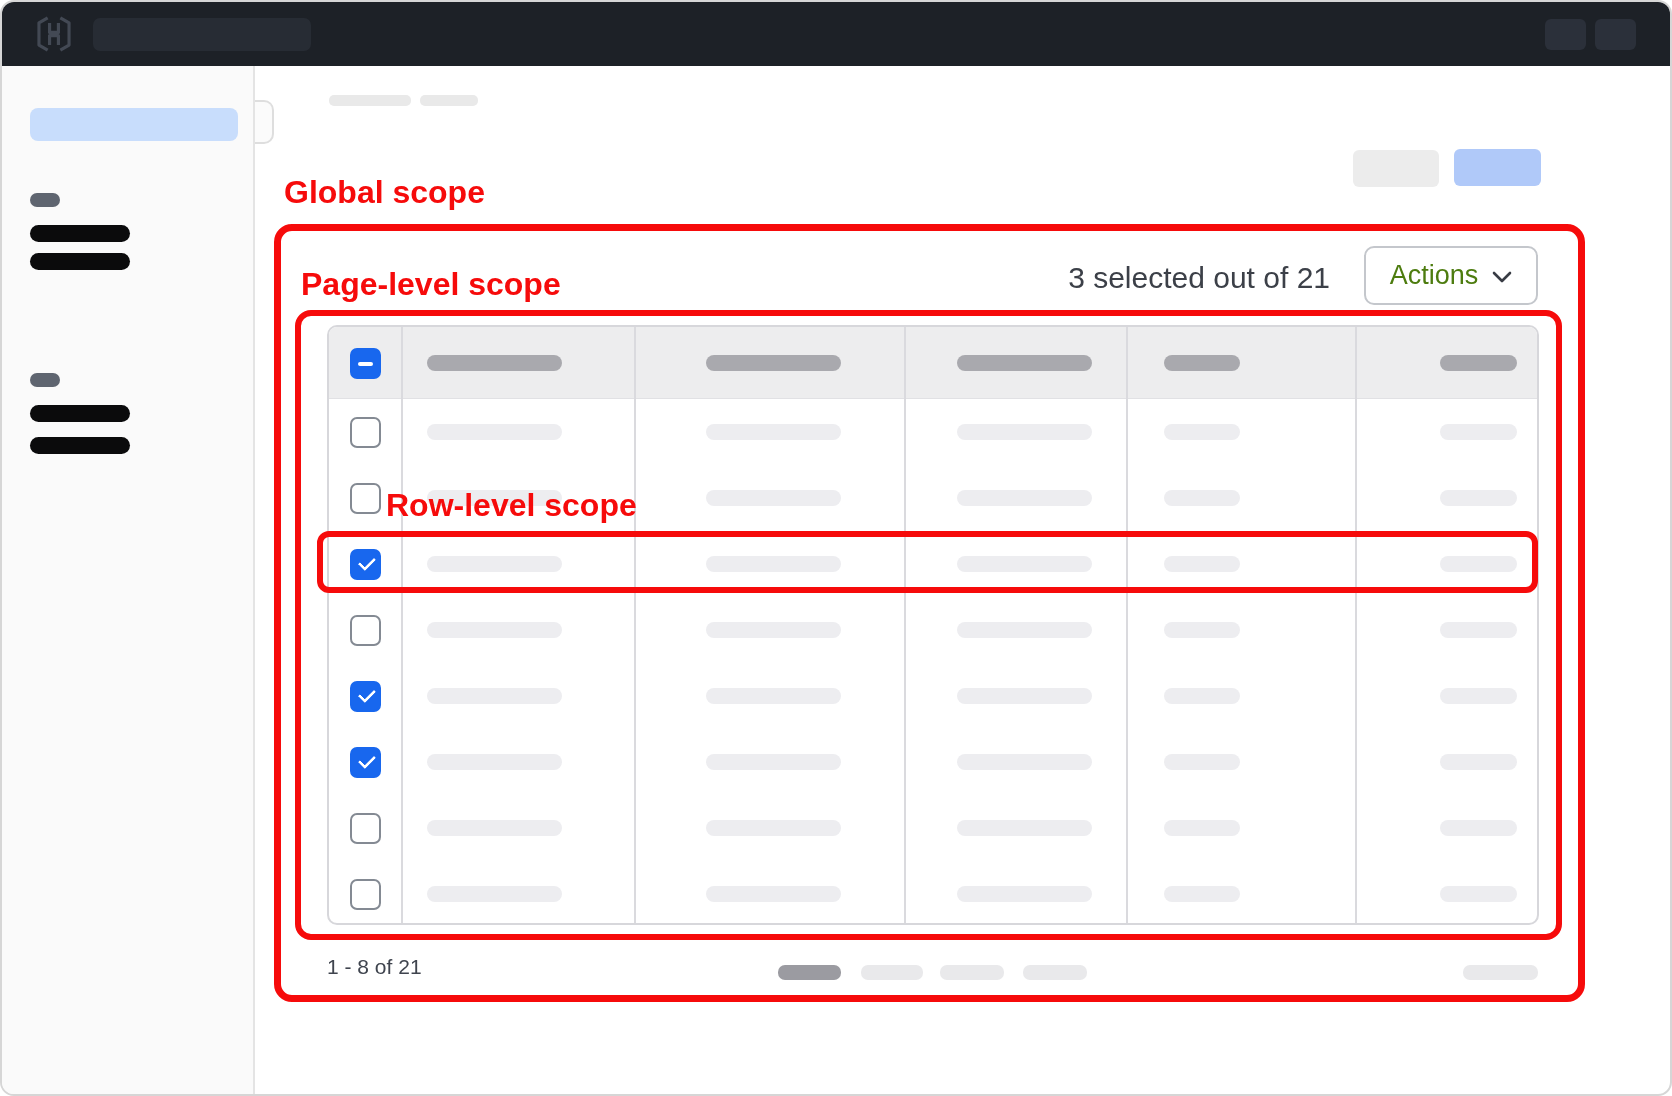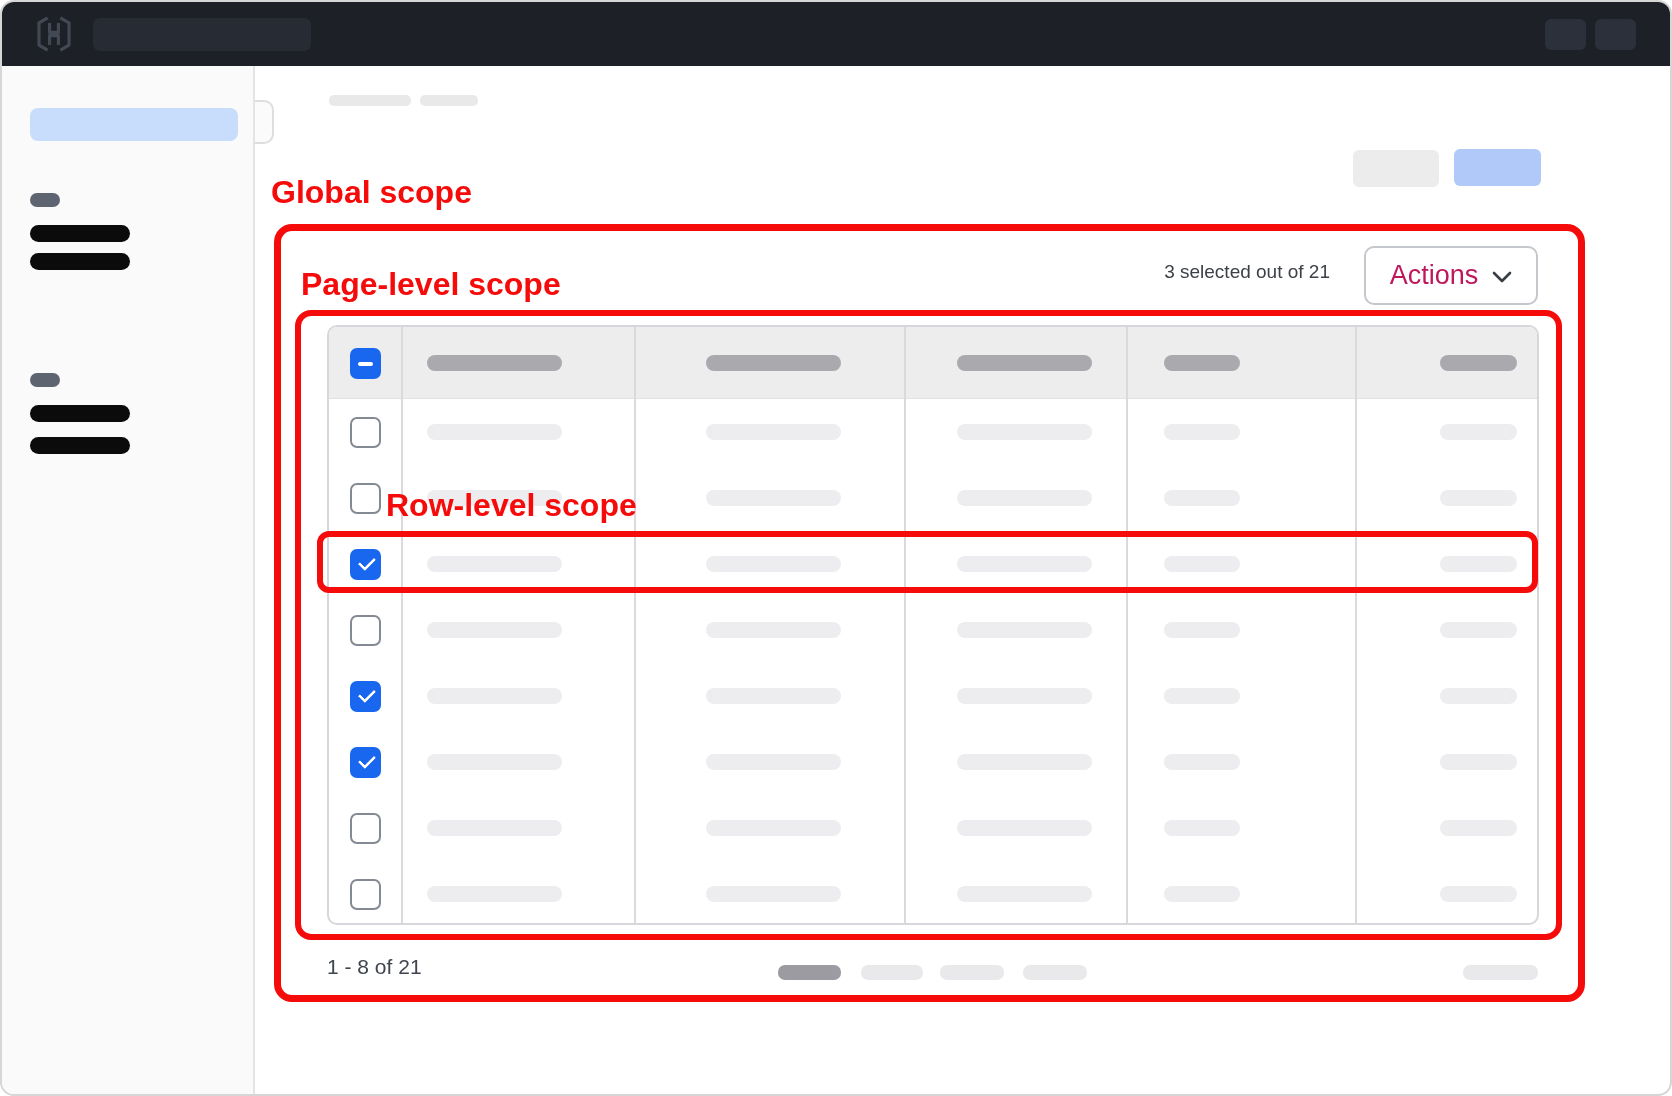--- a/index.html
+++ b/index.html
@@ -21,32 +21,32 @@
   .side-notch { position:absolute; left:251px; top:98px; width:21px; height:44px; background:#fbfbfb; border:2px solid #dedede; border-left:none; border-radius:0 10px 10px 0; z-index:1; }
   .side-pill { position:absolute; left:28px; width:30px; height:14px; background:#5f6570; border-radius:7px; }
   .side-bar { position:absolute; left:28px; width:100px; height:17px; background:#0b0b0c; border-radius:9px; }
   
   .crumb1 { position:absolute; left:327px; top:93px; width:82px; height:11px; background:#e9e9e9; border-radius:5px; }
   .crumb2 { position:absolute; left:418px; top:93px; width:58px; height:11px; background:#e9e9e9; border-radius:5px; }
   .btn-skel-gray { position:absolute; left:1351px; top:148px; width:86px; height:37px; background:#ececec; border-radius:6px; }
   .btn-skel-blue { position:absolute; left:1452px; top:147px; width:87px; height:37px; background:#b0c9f9; border-radius:6px; }
   
   .annot { position:absolute; font-weight:800; font-size:32px; letter-spacing:0; white-space:nowrap; }
-  .annot-global { left:269px; top:172px; }
+  .annot-global { left:282px; top:172px; }
   .annot-page { left:299px; top:256px; }
   .annot-row { left:384px; top:485px; z-index:6; }
   .box-global { position:absolute; left:272px; top:222px; width:1311px; height:778px; border:7px solid; border-radius:18px; z-index:3; pointer-events:none; }
   .box-page { position:absolute; left:293px; top:308px; width:1267px; height:630px; border:6px solid; border-radius:16px; z-index:3; pointer-events:none; }
   .box-row { position:absolute; left:315px; top:529px; width:1221px; height:62px; border:6px solid; border-radius:12px; z-index:5; pointer-events:none; }
   
-  .sel-summary { position:absolute; top:259px; right:340px; font-size:19px; color:#3c4048; }
+  .sel-summary { position:absolute; top:259px; right:340px; font-size:30px; color:#3c4048; }
   .actions-btn {
     position:absolute; left:1362px; top:244px; width:174px; height:59px; background:#ffffff;
     border:2px solid #c4c7cc; border-radius:10px; display:flex; align-items:center; justify-content:center;
-    gap:14px; font-size:27px; color:#be185d; cursor:pointer;
+    gap:14px; font-size:27px; color:#4d7c0f; cursor:pointer;
   }
   .chev { width:20px; height:12px; margin-top:3px; }
   
   .table { position:absolute; left:325px; top:323px; width:1212px; height:600px; background:#ffffff;
     border:2px solid #d7d7db; border-radius:10px; overflow:hidden; }
   .thead { position:absolute; left:0; top:0; width:100%; height:72px; background:#ededee; border-bottom:1px solid #e1e1e4; }
   .colline { position:absolute; top:0; width:2px; height:600px; background:#dadade; }
   .skel { position:absolute; height:16px; border-radius:8px; }
   .skel.hdr { background:#a9a9ae; top:28px; }
   .skel.bdy { background:#ededf0; }

